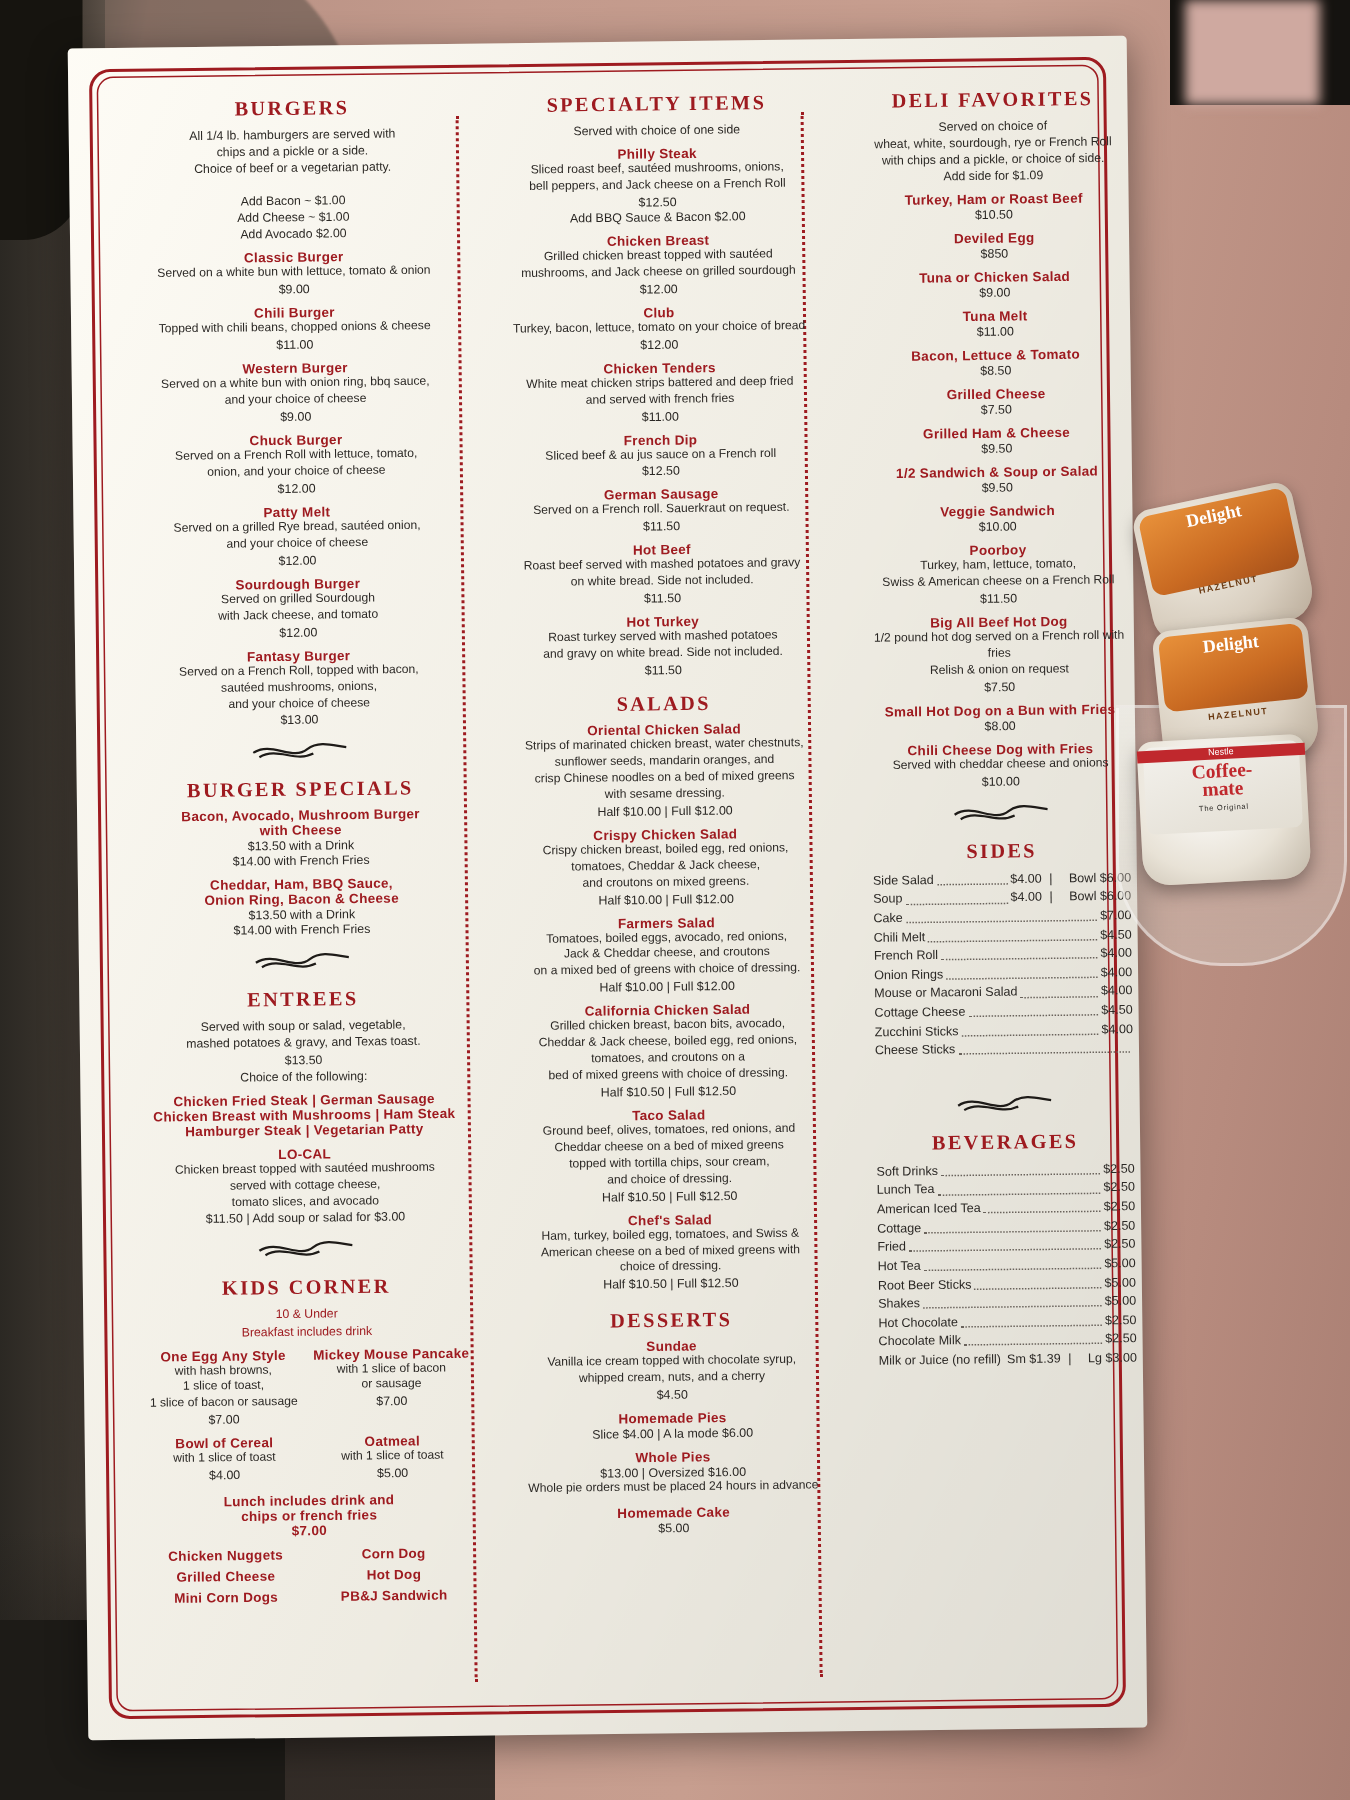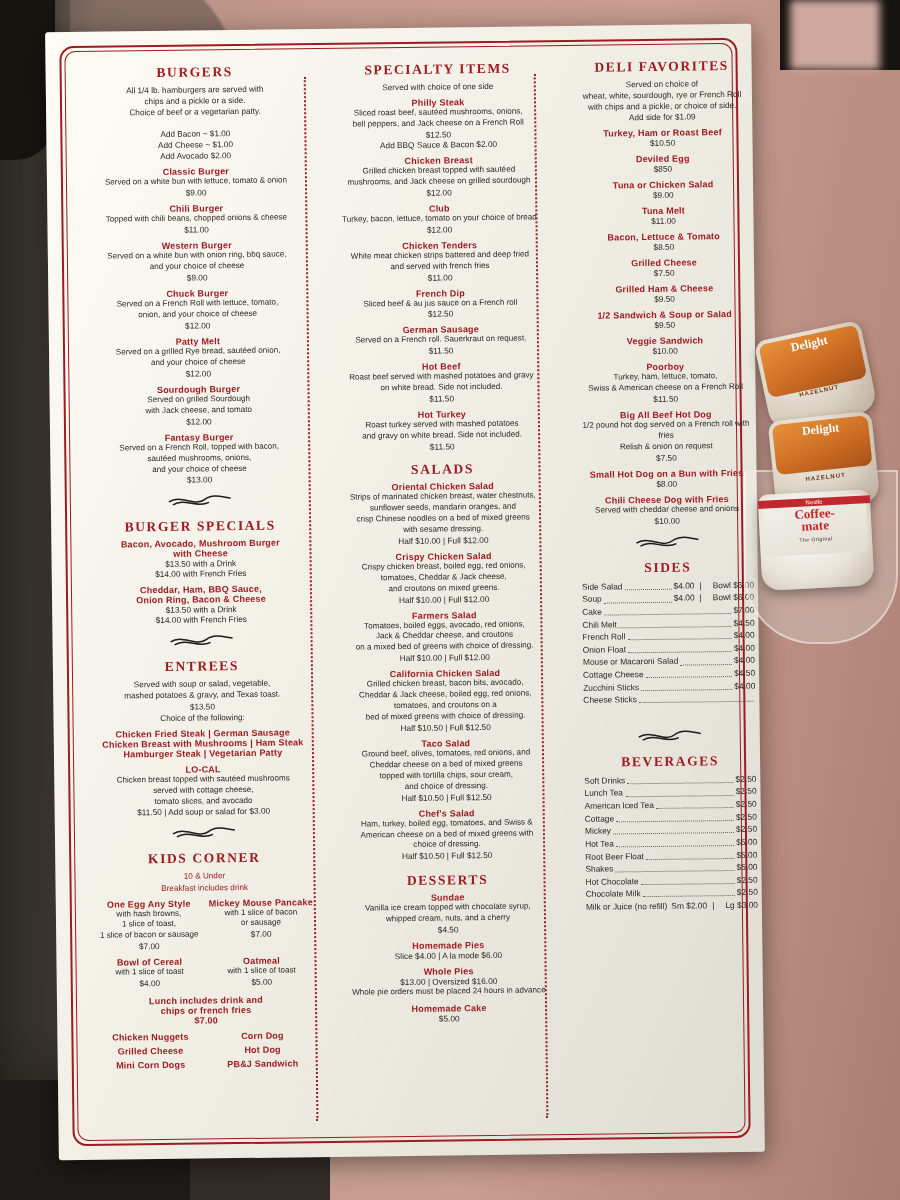--- a/index.html
+++ b/index.html
@@ -505,21 +505,21 @@
             <span class="pname">Chili Melt</span>
             <span class="dots"></span>
             <span class="pval">$4.50</span>
           </div>
         <div class="prow">
             <span class="pname">French Roll</span>
             <span class="dots"></span>
             <span class="pval">$4.00</span>
           </div>
         <div class="prow">
-            <span class="pname">Onion Float</span>
+            <span class="pname">Onion Rings</span>
             <span class="dots"></span>
             <span class="pval">$4.00</span>
           </div>
         <div class="prow">
             <span class="pname">Mouse or Macaroni Salad</span>
             <span class="dots"></span>
             <span class="pval">$4.00</span>
           </div>
         <div class="prow">
             <span class="pname">Cottage Cheese</span>
@@ -559,31 +559,31 @@
             <span class="pname">American Iced Tea</span>
             <span class="dots"></span>
             <span class="pval">$2.50</span>
           </div>
         <div class="prow">
             <span class="pname">Cottage</span>
             <span class="dots"></span>
             <span class="pval">$2.50</span>
           </div>
         <div class="prow">
-            <span class="pname">Mickey</span>
+            <span class="pname">Fried</span>
             <span class="dots"></span>
             <span class="pval">$2.50</span>
           </div>
         <div class="prow">
             <span class="pname">Hot Tea</span>
             <span class="dots"></span>
             <span class="pval">$5.00</span>
           </div>
         <div class="prow">
-            <span class="pname">Root Beer Float</span>
+            <span class="pname">Root Beer Sticks</span>
             <span class="dots"></span>
             <span class="pval">$5.00</span>
           </div>
         <div class="prow">
             <span class="pname">Shakes</span>
             <span class="dots"></span>
             <span class="pval">$5.00</span>
           </div>
         <div class="prow">
             <span class="pname">Hot Chocolate</span>
@@ -591,21 +591,21 @@
             <span class="pval">$2.50</span>
           </div>
         <div class="prow">
             <span class="pname">Chocolate Milk</span>
             <span class="dots"></span>
             <span class="pval">$2.50</span>
           </div>
         <div class="prow">
             <span class="pname">Milk or Juice (no refill)</span>
             <span class="dots"></span>
-            <span class="pval">Sm $2.00</span>
+            <span class="pval">Sm $1.39</span>
             <span class="sep">|</span>
             <span class="pval2">Lg $3.00</span>
           </div>
       </div>
     </div>
   </div>
 </div>
 
 <div class="creamers">
   <div class="bowl"></div>

